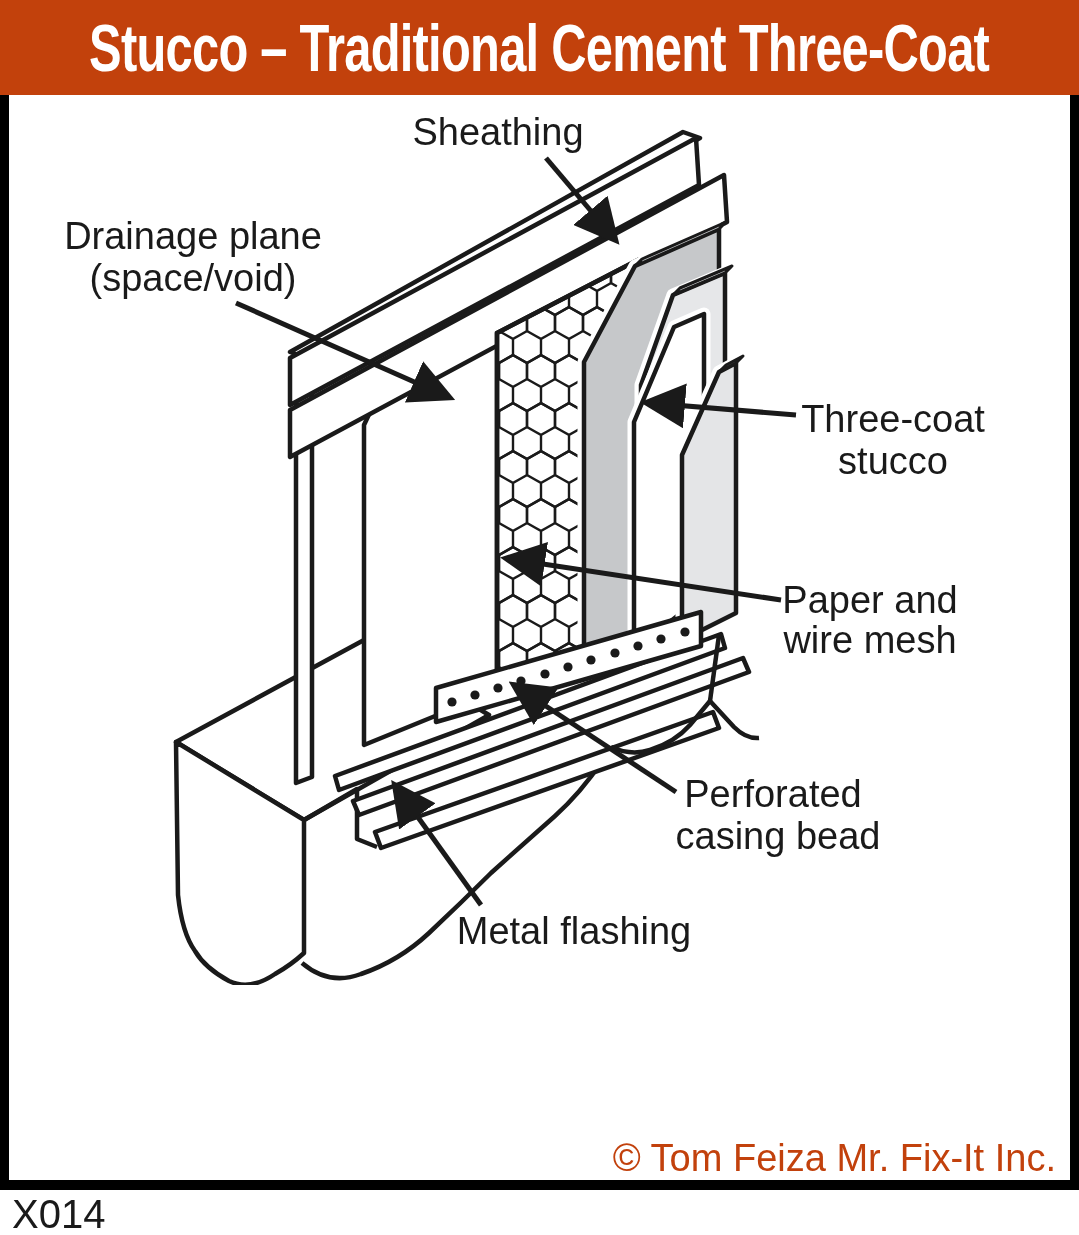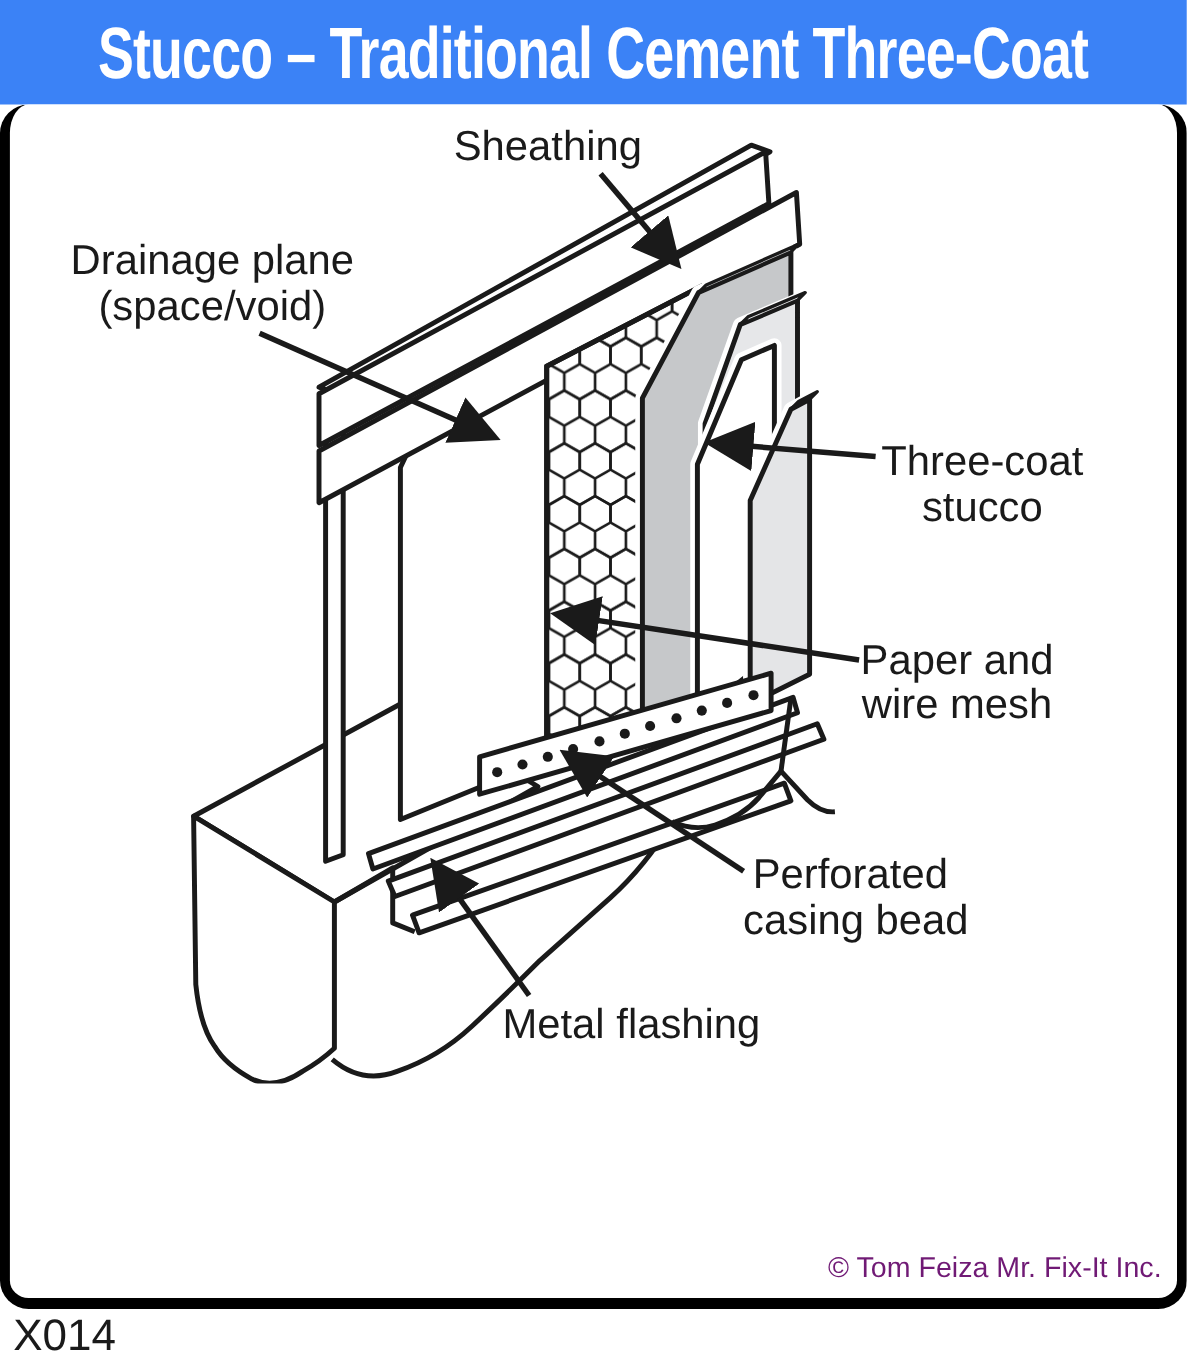--- a/index.html
+++ b/index.html
@@ -1,30 +1,30 @@
 <!DOCTYPE html>
 <html><head>
 <meta charset="utf-8">
 <style>
   html,body{margin:0;padding:0;background:#fff;}
   .page{position:relative;width:1079px;height:1235px;background:#fff;overflow:hidden;
         font-family:"Liberation Sans",sans-serif;color:#111;}
-  .title-bar{position:absolute;left:0;top:0;width:1079px;height:95px;background:#3b82f6;
+  .title-bar{position:absolute;left:0;top:0;width:1079px;height:95px;background:#c2410c;
              display:flex;align-items:center;justify-content:center;}
   .title-text{color:#fff;font-size:66px;font-weight:bold;white-space:nowrap;
               transform:scaleX(0.74);letter-spacing:-1px;
               font-family:"Liberation Sans",sans-serif;}
   .frame{position:absolute;left:0;top:95px;width:1079px;height:1095px;background:#fff;
          border-left:9px solid #000;border-right:9px solid #000;border-bottom:10px solid #000;
-         box-sizing:border-box;border-radius:26px;}
+         box-sizing:border-box;}
   .frame-inner{position:relative;width:100%;height:100%;}
   svg.diagram{position:absolute;left:0;top:0;display:block;}
   .caption{position:absolute;left:36px;top:920px;width:1000px;
            font-size:46px;line-height:56px;color:#1a1a1a;}
-  .attribution{position:absolute;right:14px;top:1042px;font-size:26px;color:#701a75;margin-left:43px;}
+  .attribution{position:absolute;right:14px;top:1042px;font-size:38px;color:#c2410c;margin-left:43px;}
   .figure-code{position:absolute;left:12px;top:1192px;font-size:40px;color:#1a1a1a;}
   text.lbl{font-size:38px;fill:#1a1a1a;font-family:"Liberation Sans",sans-serif;}
 </style>
 </head>
 <body>
 
 <div class="page">
 
   <div class="title-bar">
     <div class="title-text">Stucco – Traditional Cement Three-Coat</div>

